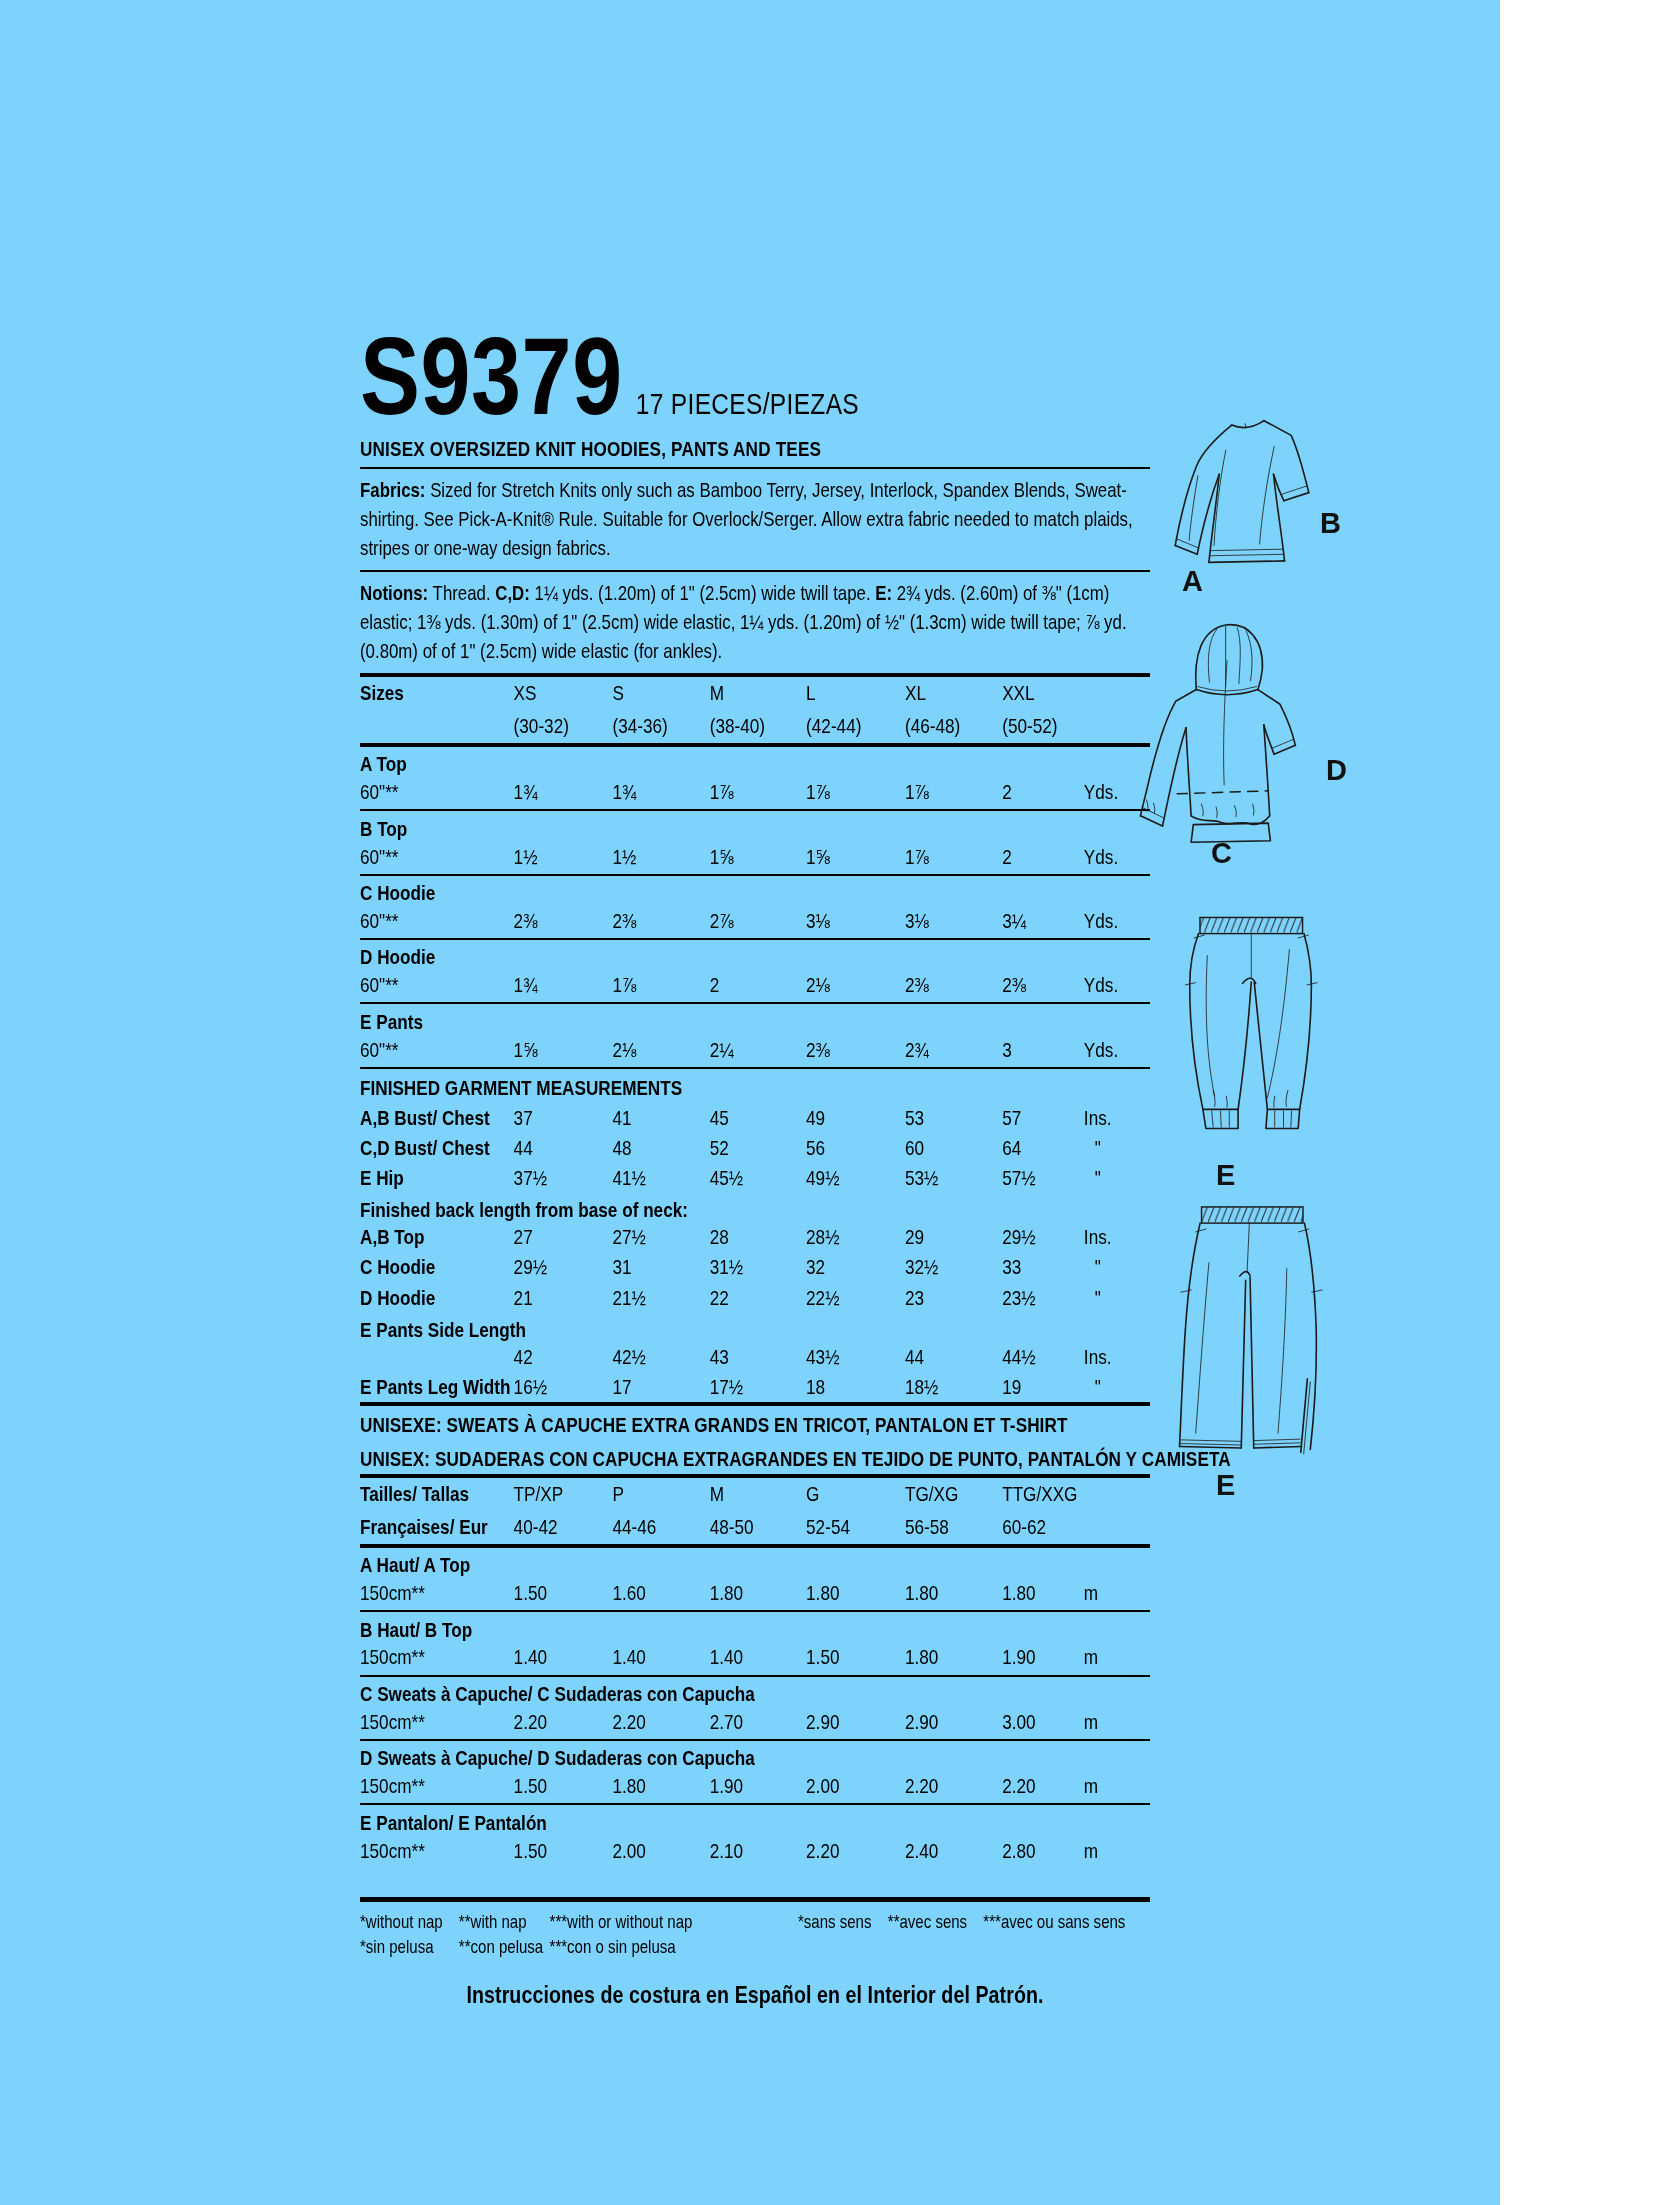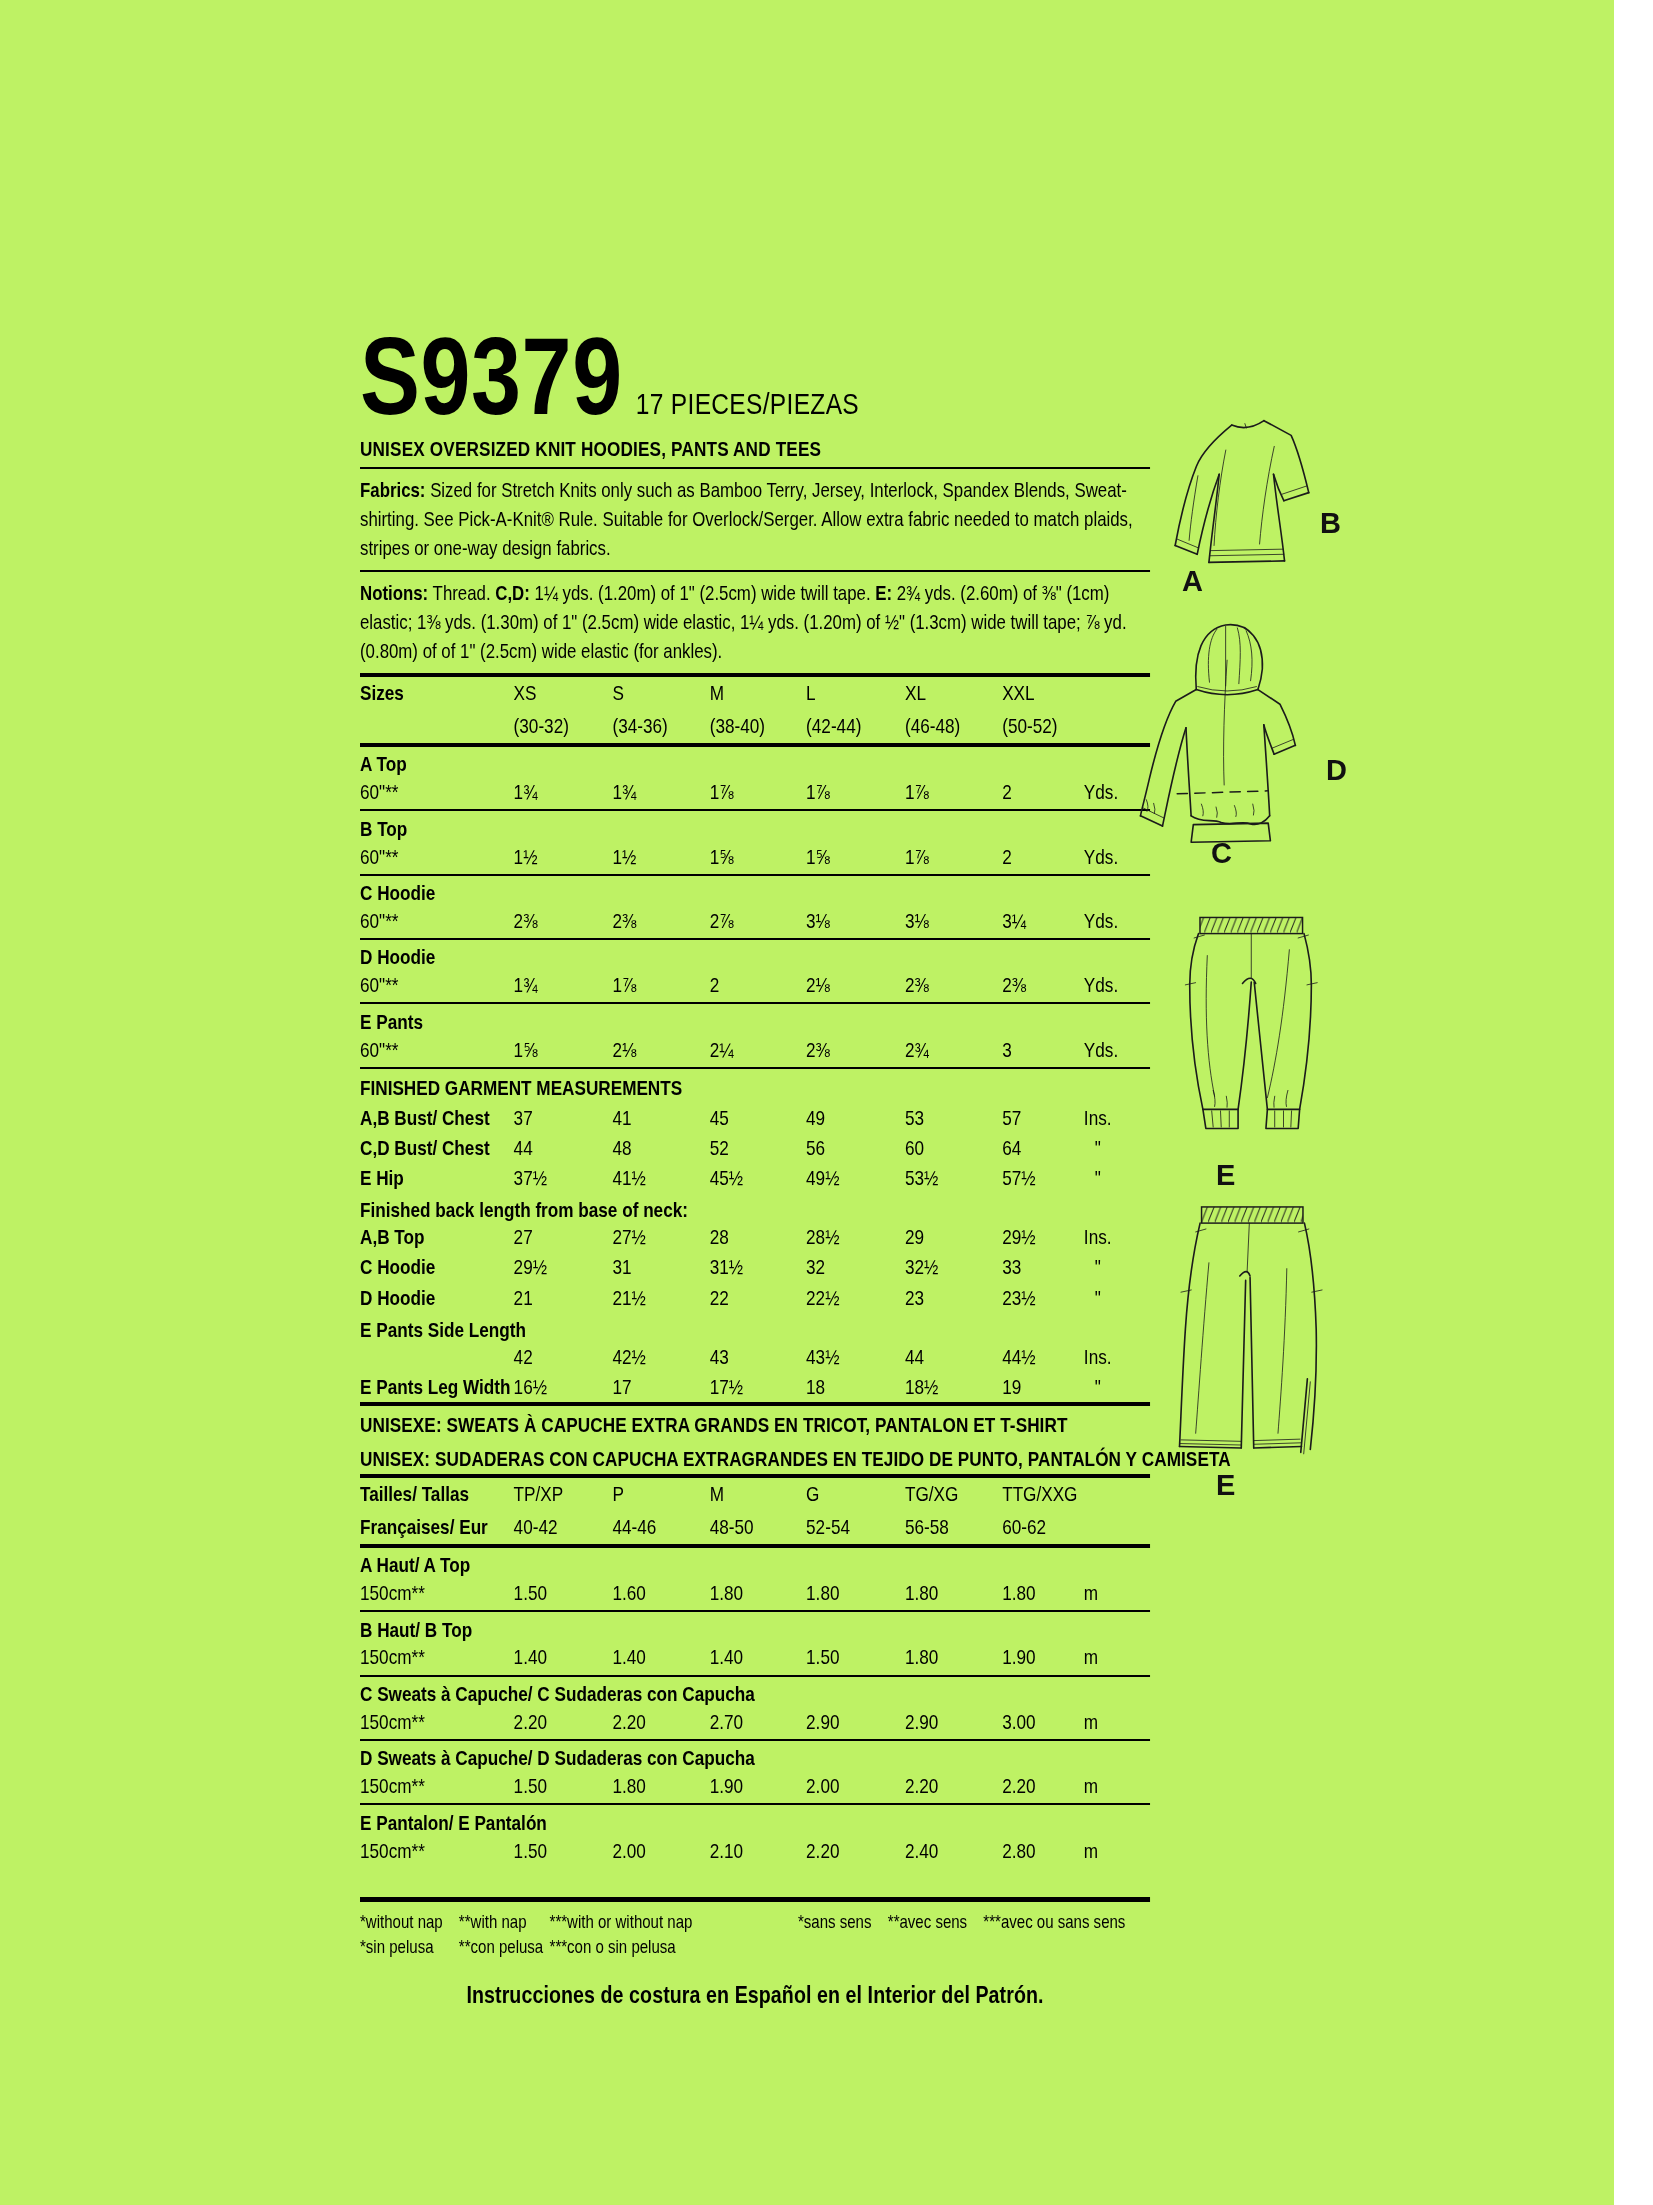--- a/index.html
+++ b/index.html
@@ -1,17 +1,17 @@
 <!DOCTYPE html>
 <html style="font-size:11.8px"><head>
 <meta charset="utf-8">
 <style>
   html,body{margin:0;padding:0;background:#ffffff;}
   body{width:1654px;height:2205px;font-family:"Liberation Sans","DejaVu Sans",sans-serif;color:#000;}
-  .page{position:relative;width:1614px;height:2205px;background:#bef264;overflow:hidden;}
+  .page{position:relative;width:1500px;height:2205px;background:#7dd3fc;overflow:hidden;}
 
   
   .content{position:absolute;left:360px;top:328px;width:967px;transform:scaleX(0.817);transform-origin:0 0;}
 
   .title-row{display:flex;align-items:baseline;gap:16px;}
   .pattern-no{font-size:110px;font-weight:700;letter-spacing:0.7px;line-height:.88;}
   .pieces{font-size:30px;font-weight:400;letter-spacing:0.4px;}
 
   .heading-en{margin-top:11.8px;font-size:21px;font-weight:700;padding-bottom:6.6px;white-space:nowrap;letter-spacing:0.2px;}
   .rule{border-top:2.2px solid #000;height:0;}

